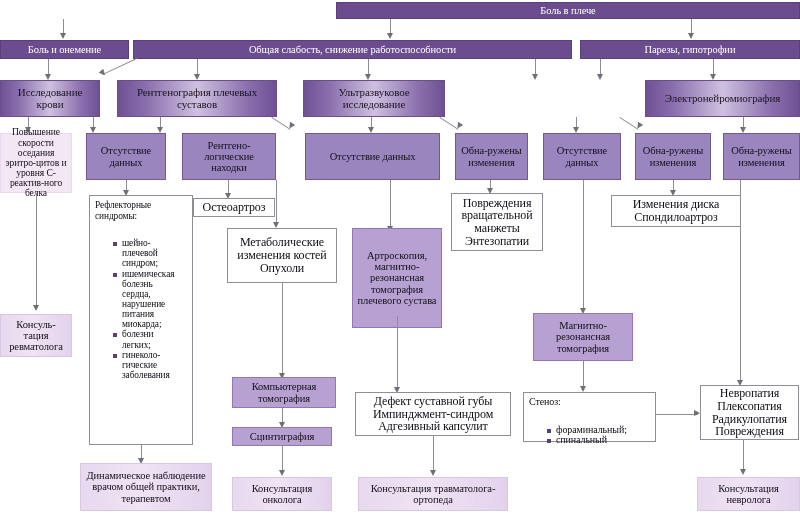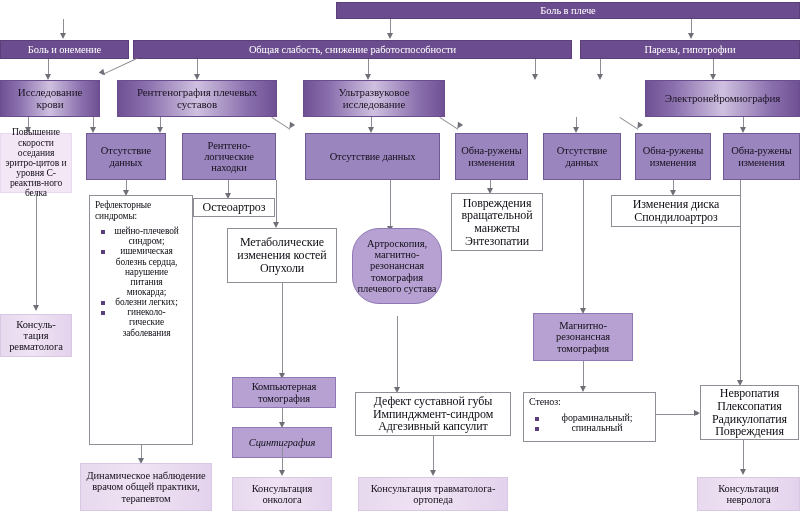--- a/index.html
+++ b/index.html
@@ -76,21 +76,21 @@
   .pinkflat{
     background:#f3e7f6;
     border:1px solid #ead9f0;
     color:#15101a;
     font-size:10.5px;
   }
 
   .pad{padding:2px 3px;}
 
   ul.bl{
-    margin:5px;padding:0;list-style:none;text-align:center;
+    margin:17px;padding:0;list-style:none;text-align:left;
   }
   ul.bl li{
     position:relative;
     padding-left:10px;
     line-height:1.08;
   }
   ul.bl li::before{
     content:"";
     position:absolute;
     left:1px;top:4px;
@@ -239,21 +239,21 @@
       <li>ишемическая болезнь сердца, нарушение питания миокарда;</li>
       <li>болезни легких;</li>
       <li>гинеколо-гические заболевания</li>
     </ul>
   </div>
 
   <div class="box white pad" style="left:193px;top:198px;width:82px;height:19px;">Остеоартроз</div>
 
   <div class="box white pad" style="left:227px;top:228px;width:110px;height:55px;">Метаболические изменения костей Опухоли</div>
 
-  <div class="box lilac pad" style="left:352px;top:228px;width:90px;height:76px;border-radius:27px;">Артроскопия, магнитно-резонансная томография плечевого сустава</div>
+  <div class="box lilac pad" style="left:352px;top:228px;width:90px;height:100px;">Артроскопия, магнитно-резонансная томография плечевого сустава</div>
 
   <div class="box white pad" style="left:451px;top:193px;width:92px;height:58px;">Повреждения вращательной манжеты Энтезопатии</div>
 
   <div class="box white pad" style="left:611px;top:195px;width:130px;height:32px;">Изменения диска Спондилоартроз</div>
 
   <div class="vline" style="left:282px;top:283px;height:92px;"></div>
   <div class="ah" style="left:279px;top:373px;"></div>
 
   <div class="vline" style="left:397px;top:316px;height:73px;"></div>
   <div class="ah" style="left:394px;top:387px;"></div>
@@ -261,21 +261,21 @@
   <div class="box lilac pad" style="left:533px;top:313px;width:100px;height:48px;">Магнитно-резонансная томография</div>
 
   <div class="vline" style="left:583px;top:361px;height:28px;"></div>
   <div class="ah" style="left:580px;top:386px;"></div>
 
   <div class="box lilac pad" style="left:232px;top:377px;width:104px;height:31px;">Компьютерная томография</div>
 
   <div class="vline" style="left:282px;top:408px;height:16px;"></div>
   <div class="ah" style="left:279px;top:422px;"></div>
 
-  <div class="box lilac pad" style="left:232px;top:427px;width:100px;height:31px;font-style:italic;">Сцинтиграфия</div>
+  <div class="box lilac pad" style="left:232px;top:427px;width:100px;height:19px;">Сцинтиграфия</div>
 
   <div class="vline" style="left:282px;top:446px;height:26px;"></div>
   <div class="ah" style="left:279px;top:470px;"></div>
 
   <div class="box white pad" style="left:355px;top:392px;width:156px;height:44px;">Дефект суставной губы Импинджмент-синдром Адгезивный капсулит</div>
 
   <div class="vline" style="left:433px;top:436px;height:36px;"></div>
   <div class="ah" style="left:430px;top:470px;"></div>
 
   <div class="box white" style="left:523px;top:392px;width:133px;height:50px;display:block;padding:3px 0 3px 5px;font-size:10px;text-align:left;">

